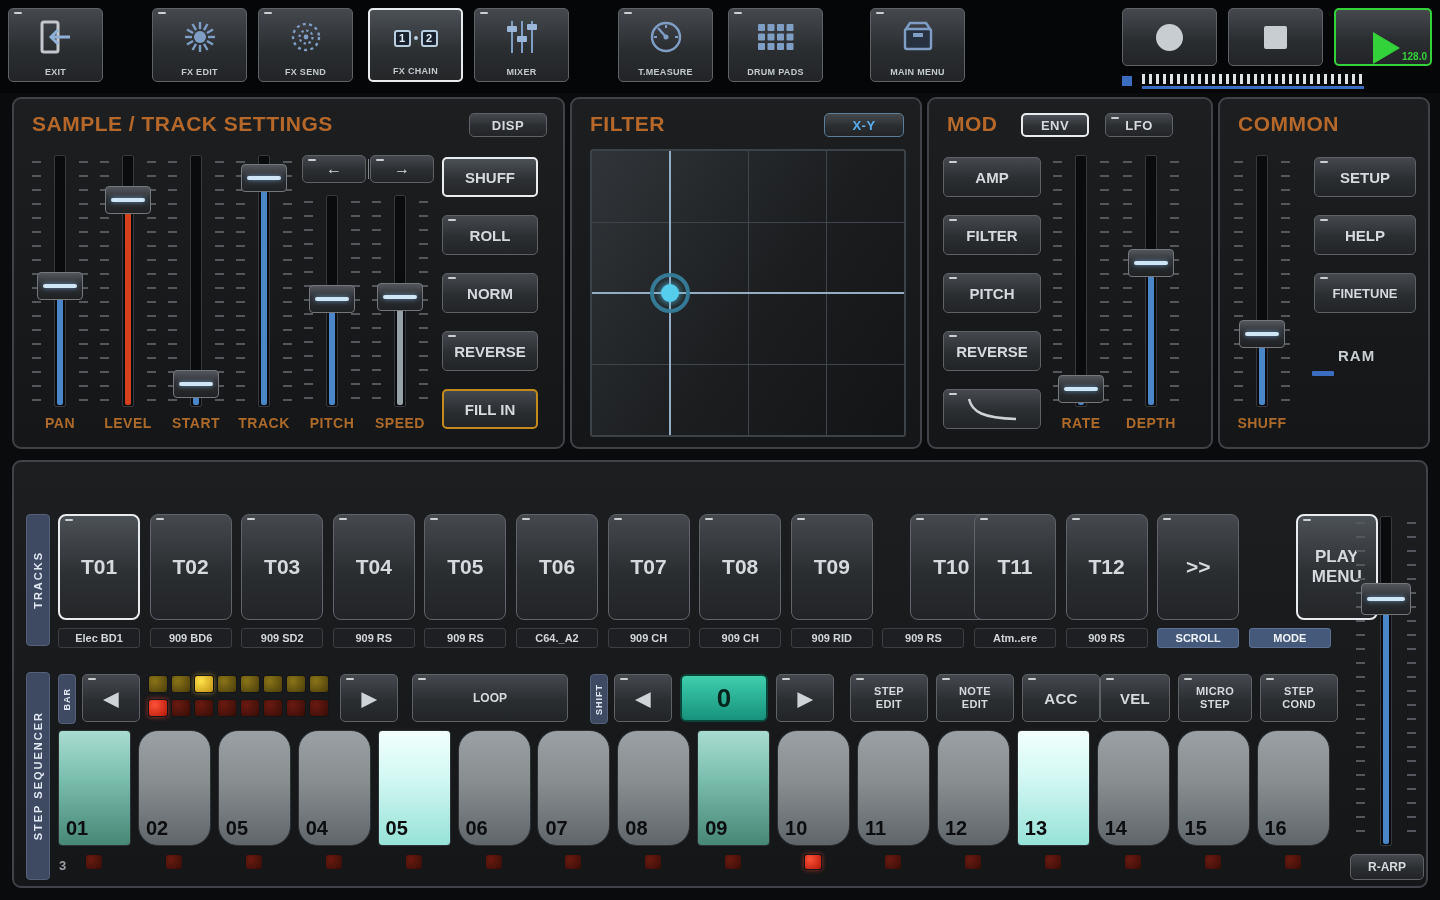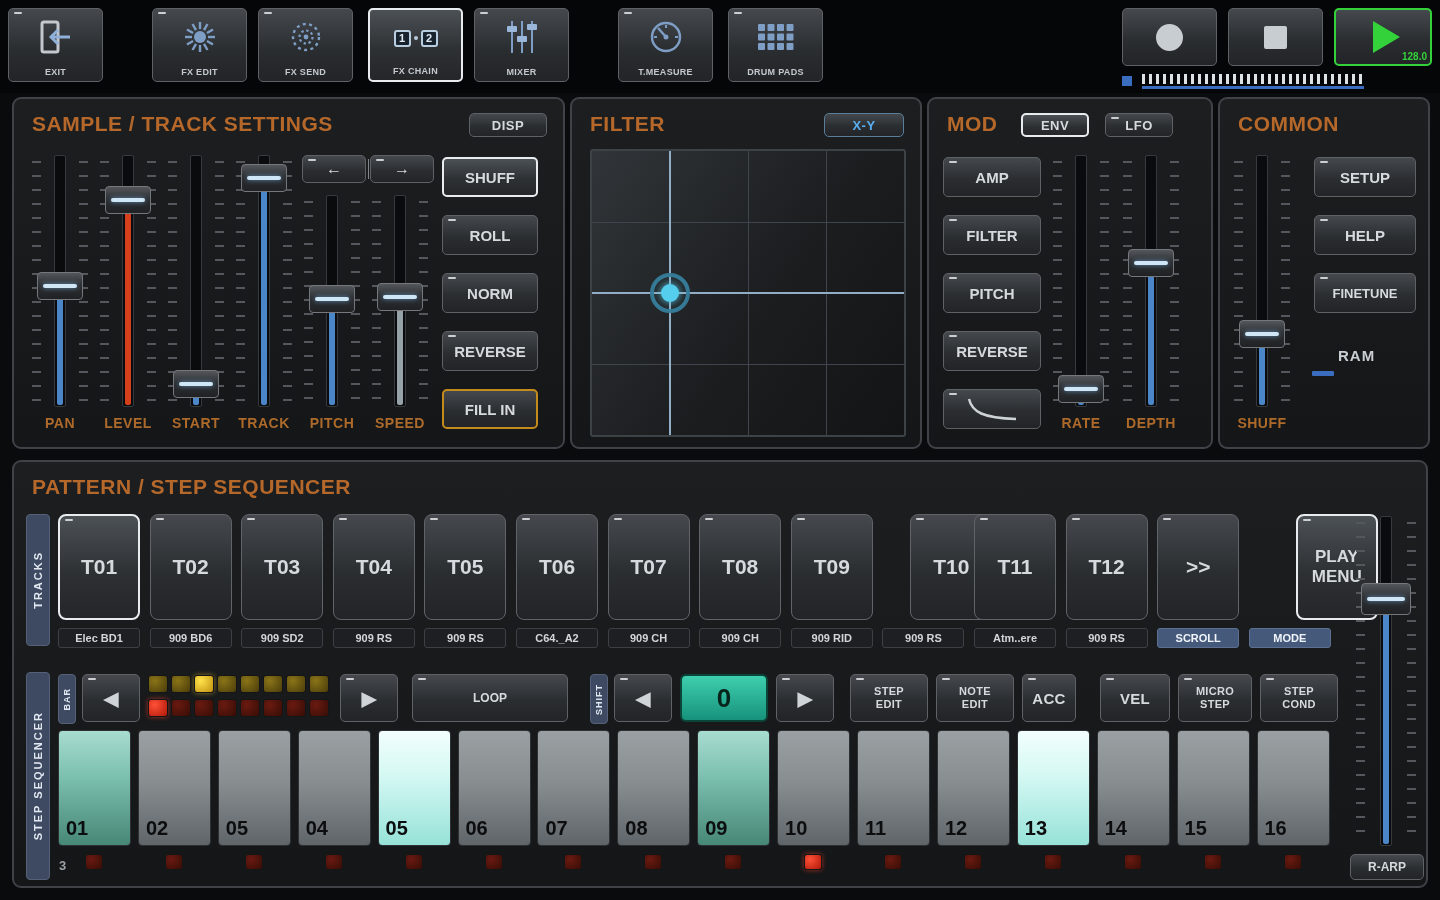--- a/index.html
+++ b/index.html
@@ -20,21 +20,21 @@
   .tb-icon{position:absolute;top:5px;left:0;width:100%;height:46px;display:flex;align-items:center;justify-content:center;}
   .tb-label{position:absolute;bottom:4px;left:0;width:100%;text-align:center;font-size:9px;font-weight:bold;color:#c3c9cf;letter-spacing:.3px;}
   .tp-btn{top:8px;width:95px;height:58px;}
   .chain-icon{display:flex;align-items:center;}
   .chain-box{width:17px;height:17px;border:2px solid #b9cde0;border-radius:3px;color:#e2ebf3;
              font-size:11px;font-weight:bold;display:flex;align-items:center;justify-content:center;background:#18222e;}
   .chain-dot{width:4px;height:4px;border-radius:50%;background:#b9cde0;margin:0 3px;}
   .rec-dot{width:27px;height:27px;border-radius:50%;background:#c8cdd1;}
   .stop-sq{width:23px;height:23px;border-radius:2px;background:#c8cdd1;}
   .play-tri{width:0;height:0;border-left:27px solid #34d23a;border-top:16px solid transparent;border-bottom:16px solid transparent;margin-left:6px;}
-  .play-btn{border:2px solid #34d23a;}
+  .play-btn{border:2px solid #34d23a;align-items:flex-end;}
   .bpm{position:absolute;right:3px;bottom:2px;font-size:10px;font-weight:bold;color:#34d23a;}
   .pos-strip{position:absolute;left:1122px;top:73px;width:312px;height:17px;}
   .pos-square{position:absolute;left:0;top:3px;width:10px;height:10px;background:#3a6cc0;}
   .pos-dashes{position:absolute;left:20px;top:1px;width:222px;height:10px;
               background:repeating-linear-gradient(90deg,#dde2e5 0 3px,transparent 3px 7px);}
   .pos-line{position:absolute;left:20px;top:13px;width:222px;height:3px;background:#3a6cc0;}
 
   
   .panel{position:absolute;top:97px;height:352px;background:linear-gradient(#1c1e20,#141618);
          border:2px solid #3f4348;border-radius:9px;}
@@ -93,21 +93,21 @@
   .edit-btn{flex-direction:column;font-size:11px;line-height:13px;letter-spacing:.3px;}
   .edit-btn.big{font-size:15px;}
   .bled,.sled{position:absolute;border-radius:3px;border:1px solid #141516;}
   .bled{width:20px;height:18px;}
   .sled{width:18px;height:16px;top:392px;}
   .gold-dim{background:radial-gradient(circle at 32% 30%,#8a7418,#4a3c0a);}
   .gold-bright{background:radial-gradient(circle at 32% 30%,#ffe24a,#c09010);box-shadow:0 0 5px rgba(255,215,60,.5);}
   .red-dim{background:radial-gradient(circle at 32% 30%,#6a1a10,#360d06);}
   .red-bright{background:radial-gradient(circle at 32% 30%,#ff5038,#b01808);box-shadow:0 0 5px rgba(255,70,40,.6);}
   .step{position:absolute;top:268px;width:73px;height:116px;border-radius:4px;border:1px solid #2e3134;cursor:pointer;padding-left:44px;}
-  .step.off{background:linear-gradient(#9aa0a3,#888d90 45%,#60656a);}
+  .step.off{background:linear-gradient(#9aa0a3,#888d90 45%,#60656a);border-radius:20px;}
   .step.on{background:linear-gradient(#a8dcd0,#7cc0b0 40%,#478776);}
   .step.accent{background:linear-gradient(#f2fffd,#d4f8f3 40%,#96e2d8);}
   .step .num{position:absolute;left:7px;bottom:5px;font-size:20px;font-weight:bold;color:#0c0d0e;}
   .bar-num{position:absolute;left:45px;top:396px;font-size:13px;font-weight:bold;color:#9aa0a5;}
   .ram-dash{position:absolute;left:92px;top:272px;width:22px;height:5px;background:#3a6cc0;border-radius:1px;}
   .ram-label{position:absolute;left:118px;top:248px;font-size:15px;font-weight:bold;color:#c9ced2;letter-spacing:1px;}
   .divider{position:absolute;background:#84888c;}
 </style>
 </head>
 <body>
@@ -216,20 +216,30 @@
             <rect x="6" y="26" width="7" height="7" rx="1"></rect>
             <rect x="15.5" y="26" width="7" height="7" rx="1"></rect>
             <rect x="25" y="26" width="7" height="7" rx="1"></rect>
             <rect x="34.5" y="26" width="7" height="7" rx="1"></rect>
           </g>
         </svg>
     </span>
     <span class="tb-label">DRUM PADS</span>
   </button>
 
+  <button class="btn tb-btn corner" style="left:870px">
+    <span class="tb-icon">
+      <svg width="44" height="40" viewBox="0 0 44 40">
+          <path d="M10 12 L14 6 H30 L34 12" fill="none" stroke="#7e9ec6" stroke-width="2.4"></path>
+          <rect x="9" y="12" width="26" height="20" rx="2" fill="#27313f" stroke="#7e9ec6" stroke-width="2.4"></rect>
+          <rect x="17" y="16" width="10" height="4" fill="#7e9ec6"></rect>
+        </svg>
+    </span>
+    <span class="tb-label">MAIN MENU</span>
+  </button>
 
 
   <button class="btn tp-btn" style="left:1122px">
     <span class="rec-dot"></span>
   </button>
   <button class="btn tp-btn" style="left:1228px">
     <span class="stop-sq"></span>
   </button>
   <button class="btn tp-btn play-btn" style="left:1334px;width:98px">
     <span class="play-tri"></span>
@@ -374,21 +384,20 @@
 
   <button class="btn corner" style="left:94px;top:58px;width:102px;height:40px;font-size:15px">SETUP</button>
   <button class="btn corner" style="left:94px;top:116px;width:102px;height:40px;font-size:15px">HELP</button>
   <button class="btn corner" style="left:94px;top:174px;width:102px;height:40px;font-size:13px">FINETUNE</button>
 
   <div class="ram-label">RAM</div>
   <div class="ram-dash"></div>
 </div>
 
 <div class="seq-panel">
-  <div class="panel-title">PATTERN / STEP SEQUENCER</div>
 
   <div class="vlabel" style="left:12px;top:52px;width:24px;height:132px">
     <span class="vtext">TRACKS</span>
   </div>
 
   <div>
       <div class="track-slot" style="left: 44px;">
         <button class="btn track-btn corner selected">T01</button>
         <div class="track-chip">Elec BD1</div>
       </div>
@@ -500,21 +509,21 @@
     </button>
 
   <button class="btn corner edit-btn" style="left:836px;top:212px;width:78px;height:48px">
     <span>STEP</span>
       <span>EDIT</span>
   </button>
   <button class="btn corner edit-btn" style="left:922px;top:212px;width:78px;height:48px">
     <span>NOTE</span>
       <span>EDIT</span>
   </button>
-  <button class="btn corner edit-btn big" style="left:1008px;top:212px;width:54px;height:48px">
+  <button class="btn corner edit-btn big" style="left:1008px;top:212px;width:78px;height:48px">
     <span>ACC</span>
   </button>
   <button class="btn corner edit-btn big" style="left:1086px;top:212px;width:70px;height:48px">
     <span>VEL</span>
   </button>
   <button class="btn corner edit-btn" style="left:1164px;top:212px;width:74px;height:48px">
     <span>MICRO</span>
       <span>STEP</span>
   </button>
   <button class="btn corner edit-btn" style="left:1246px;top:212px;width:78px;height:48px">

